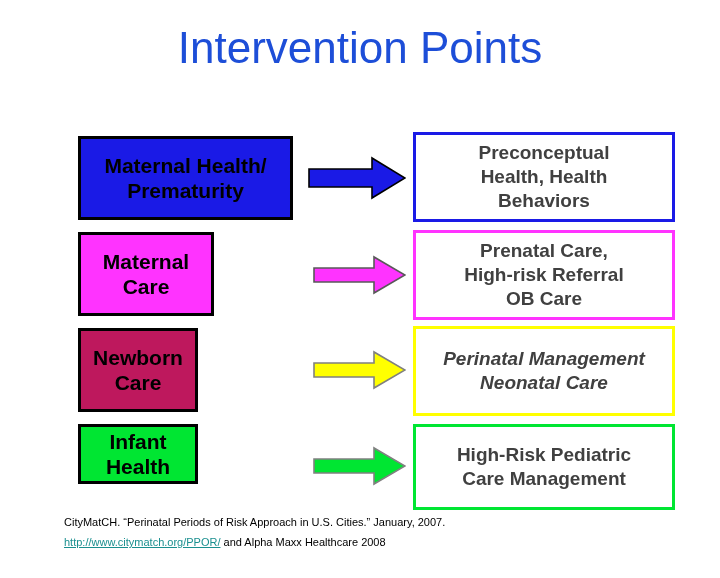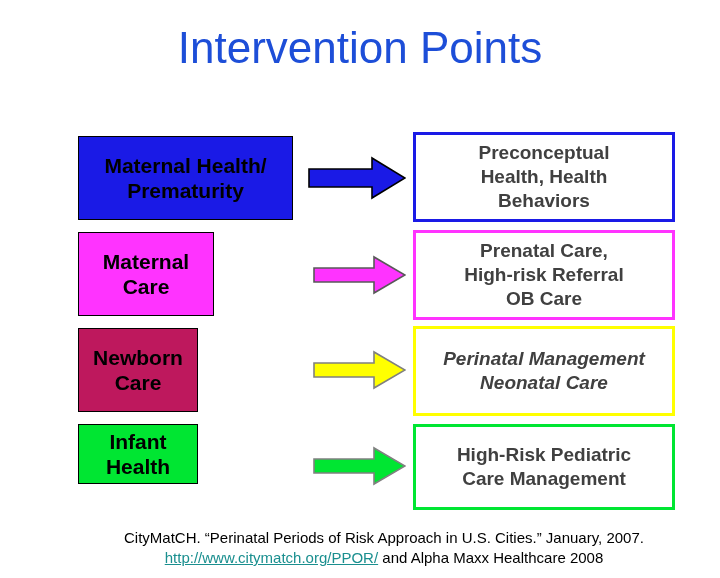--- a/index.html
+++ b/index.html
@@ -44,21 +44,21 @@
 
   .row {
     position: absolute;
     left: 0;
     width: 720px;
   }
 
   
   .src-box {
     position: absolute;
-    border: 1px solid #000000;
+    border: 3px solid #000000;
     box-sizing: border-box;
     display: flex;
     align-items: center;
     justify-content: center;
     text-align: center;
     font-family: "Liberation Sans", sans-serif;
     font-weight: bold;
     font-size: 21px;
     line-height: 25px;
     color: #000000;
@@ -89,27 +89,26 @@
   
   .arrow {
     position: absolute;
     display: block;
   }
 
   
   #citation {
     position: absolute;
     left: 64px;
-    top: 528px;
+    top: 512px;
     width: 640px;
     font-family: "Liberation Sans", sans-serif;
-    font-size: 15px;
+    font-size: 11px;
     line-height: 20px;
     color: #000000;
-    text-align: center;
   }
   #citation .line { display: block; white-space: nowrap; }
   #citation a.link {
     color: #1a8f8f;
     text-decoration: underline;
   }
 </style>
 </head>
 <body>
 

